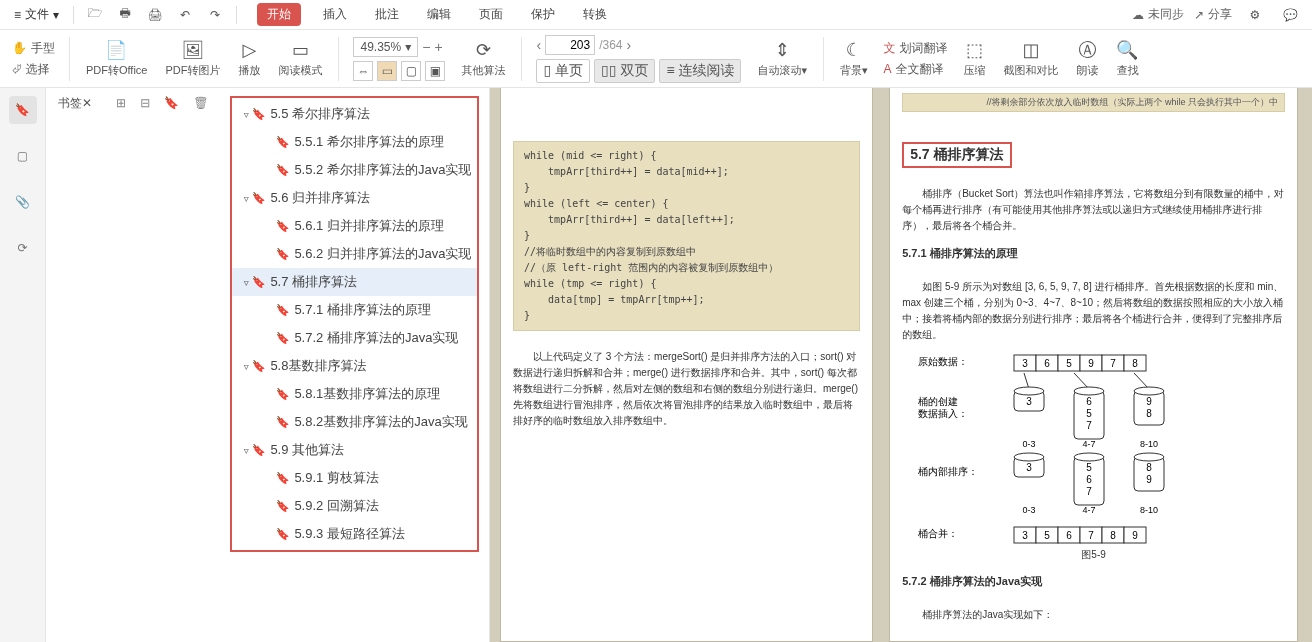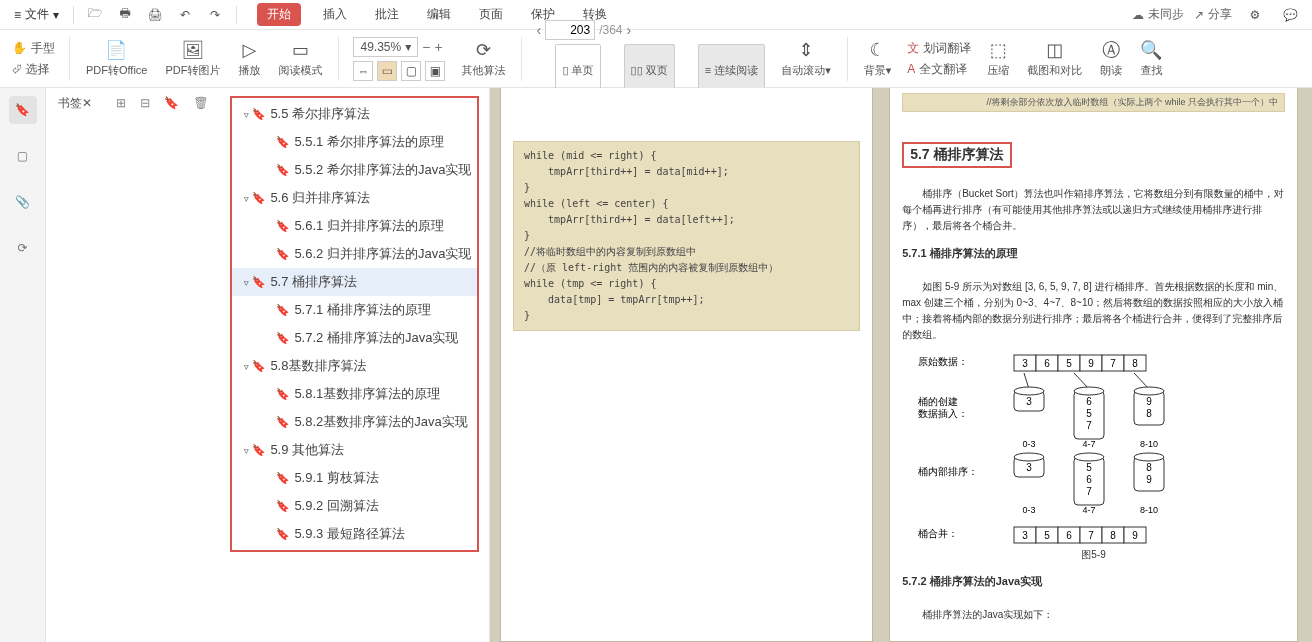--- a/index.html
+++ b/index.html
@@ -19,21 +19,21 @@
 .ribbon .group { display: flex; flex-direction: column; align-items: center; justify-content: center; height: 56px; padding: 0 6px; gap: 2px; }
 .ribbon .group .icon { font-size: 18px; color: #555; height: 22px; display: flex; align-items: center; }
 .ribbon .group .lbl { font-size: 11px; color: #555; white-space: nowrap; }
 .ribbon .vsep { width: 1px; height: 44px; background: #e5e5e5; margin: 0 4px; }
 .ribbon .two-row { display: flex; flex-direction: column; gap: 4px; padding: 0 4px; }
 .ribbon .two-row .row-item { display: flex; align-items: center; gap: 4px; font-size: 12px; color: #555; }
 .zoom-box { border: 1px solid #ccc; padding: 2px 6px; font-size: 12px; display: flex; align-items: center; gap: 4px; }
 .page-box { display: flex; align-items: center; gap: 4px; }
 .page-input { width: 50px; border: 1px solid #ccc; text-align: right; padding: 2px 4px; font-size: 12px; }
 .page-total { color: #999; }
-.small-btn { border: 1px solid #ccc; padding: 18px 6px; font-size: 11px; color: #555; border-radius: 2px; margin-left: 19px; }
+.small-btn { border: 1px solid #ccc; padding: 2px 6px; font-size: 14px; color: #555; border-radius: 2px; }
 .small-btn.active { background: #e8e8e8; }
 .ribbon .hl-row { display: flex; gap: 2px; }
 .ribbon .hl-square { width: 20px; height: 20px; border: 1px solid #ccc; display:flex; align-items:center; justify-content:center; font-size:12px; }
 .ribbon .hl-square.active { background: #f0d9b5; }
 
 .main { display: flex; height: 554px; }
 .left-rail { width: 46px; background: #f4f4f4; border-right: 1px solid #e5e5e5; display: flex; flex-direction: column; align-items: center; padding-top: 8px; gap: 18px; }
 .left-rail .rail-icon { width: 28px; height: 28px; display: flex; align-items: center; justify-content: center; color: #777; border-radius: 4px; }
 .left-rail .rail-icon.active { background: #e3e3e3; color: #444; }
 
@@ -304,20 +304,21 @@
             <span class="tree-icon">🔖</span>
             <span class="tree-label">5.9.3 最短路径算法</span>
           </div>
         </div>
     </div>
   </div>
 
   <div class="doc-area">
     <div class="page left-page">
       <div class="code-block" id="code">while&nbsp;(mid&nbsp;&lt;=&nbsp;right)&nbsp;{<br>&nbsp;&nbsp;&nbsp;&nbsp;tmpArr[third++]&nbsp;=&nbsp;data[mid++];<br>}<br>while&nbsp;(left&nbsp;&lt;=&nbsp;center)&nbsp;{<br>&nbsp;&nbsp;&nbsp;&nbsp;tmpArr[third++]&nbsp;=&nbsp;data[left++];<br>}<br>//将临时数组中的内容复制到原数组中<br>//（原&nbsp;left-right&nbsp;范围内的内容被复制到原数组中）<br>while&nbsp;(tmp&nbsp;&lt;=&nbsp;right)&nbsp;{<br>&nbsp;&nbsp;&nbsp;&nbsp;data[tmp]&nbsp;=&nbsp;tmpArr[tmp++];<br>}</div>
+      <div class="para">以上代码定义了 3 个方法：mergeSort() 是归并排序方法的入口；sort() 对数据进行递归拆解和合并；merge() 进行数据排序和合并。其中，sort() 每次都将数组进行二分拆解，然后对左侧的数组和右侧的数组分别进行递归。merge() 先将数组进行冒泡排序，然后依次将冒泡排序的结果放入临时数组中，最后将排好序的临时数组放入排序数组中。</div>
     </div>
     <div class="page right-page">
       <div class="top-strip">//将剩余部分依次放入临时数组（实际上两个 while 只会执行其中一个）中</div>
       <div class="section-title">5.7 桶排序算法</div>
       <div class="para">桶排序（Bucket Sort）算法也叫作箱排序算法，它将数组分到有限数量的桶中，对每个桶再进行排序（有可能使用其他排序算法或以递归方式继续使用桶排序进行排序），最后将各个桶合并。</div>
       <div class="subtitle">5.7.1 桶排序算法的原理</div>
       <div class="para">如图 5-9 所示为对数组 [3, 6, 5, 9, 7, 8] 进行桶排序。首先根据数据的长度和 min、max 创建三个桶，分别为 0~3、4~7、8~10；然后将数组的数据按照相应的大小放入桶中；接着将桶内部的数据分别进行排序；最后将各个桶进行合并，便得到了完整排序后的数组。</div>
       <div class="figure" id="figure">
           <svg width="360" height="195">
             <text x="4" y="14" font-size="10">原始数据：</text>

